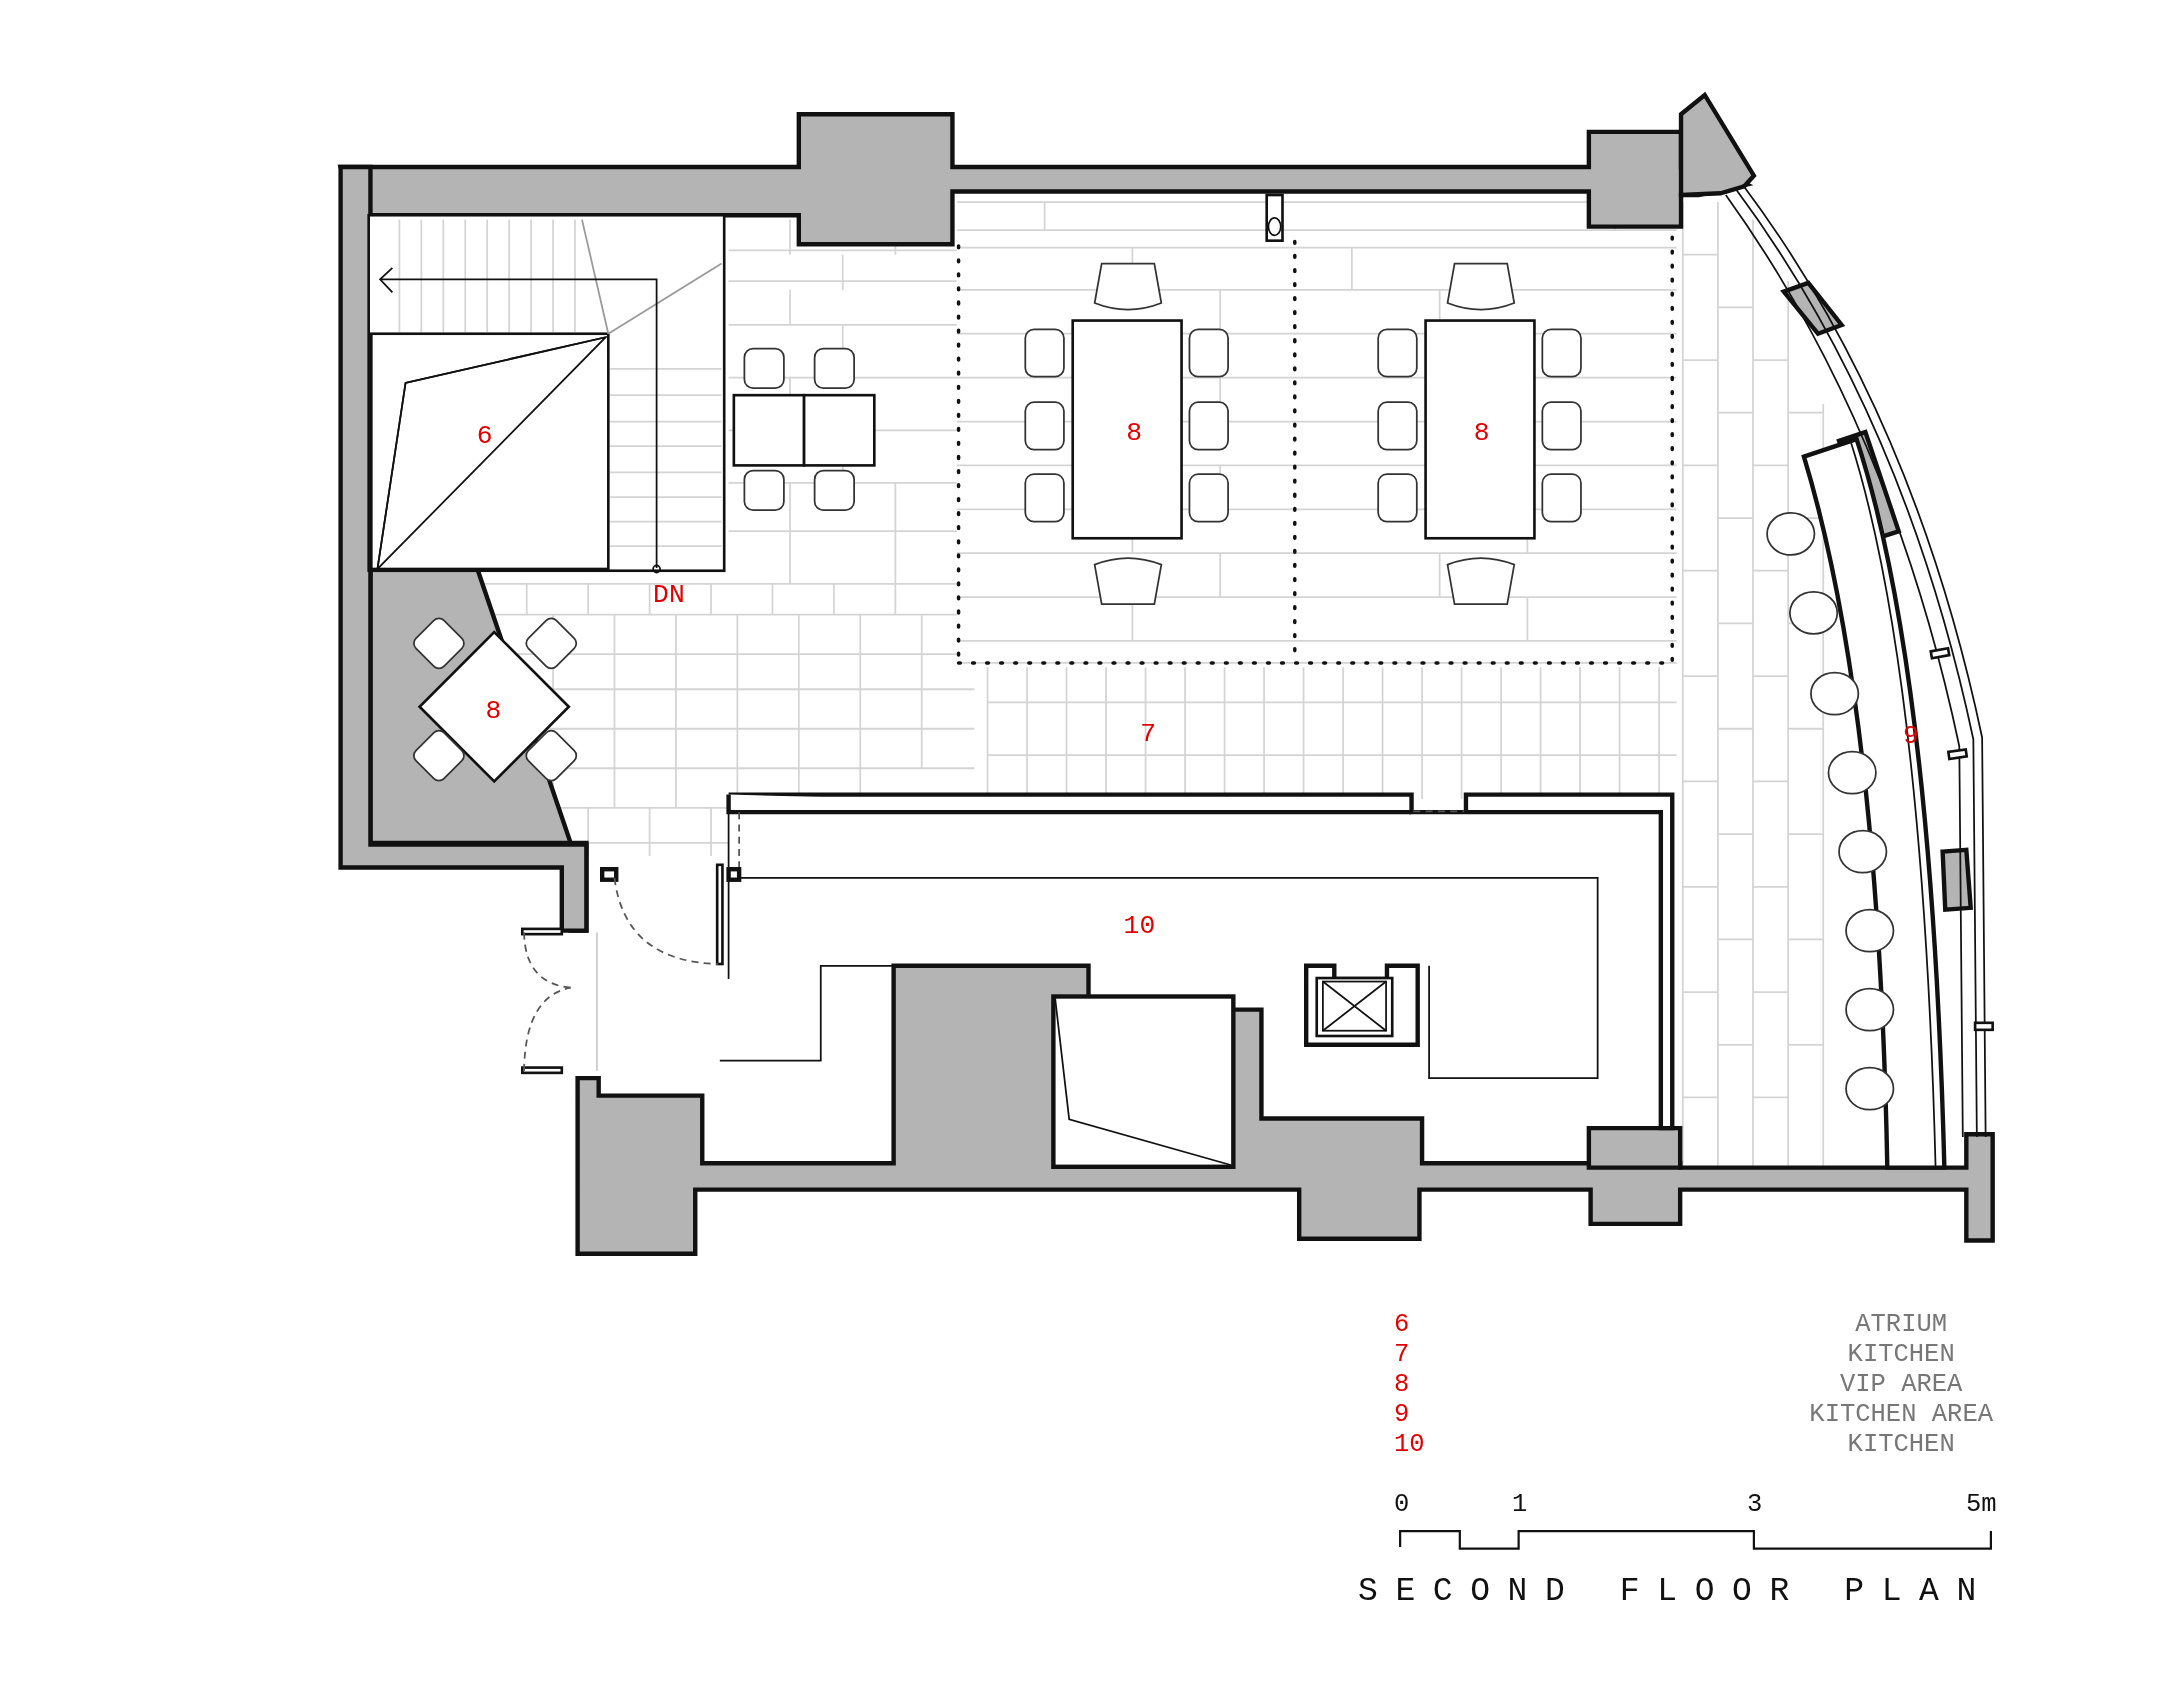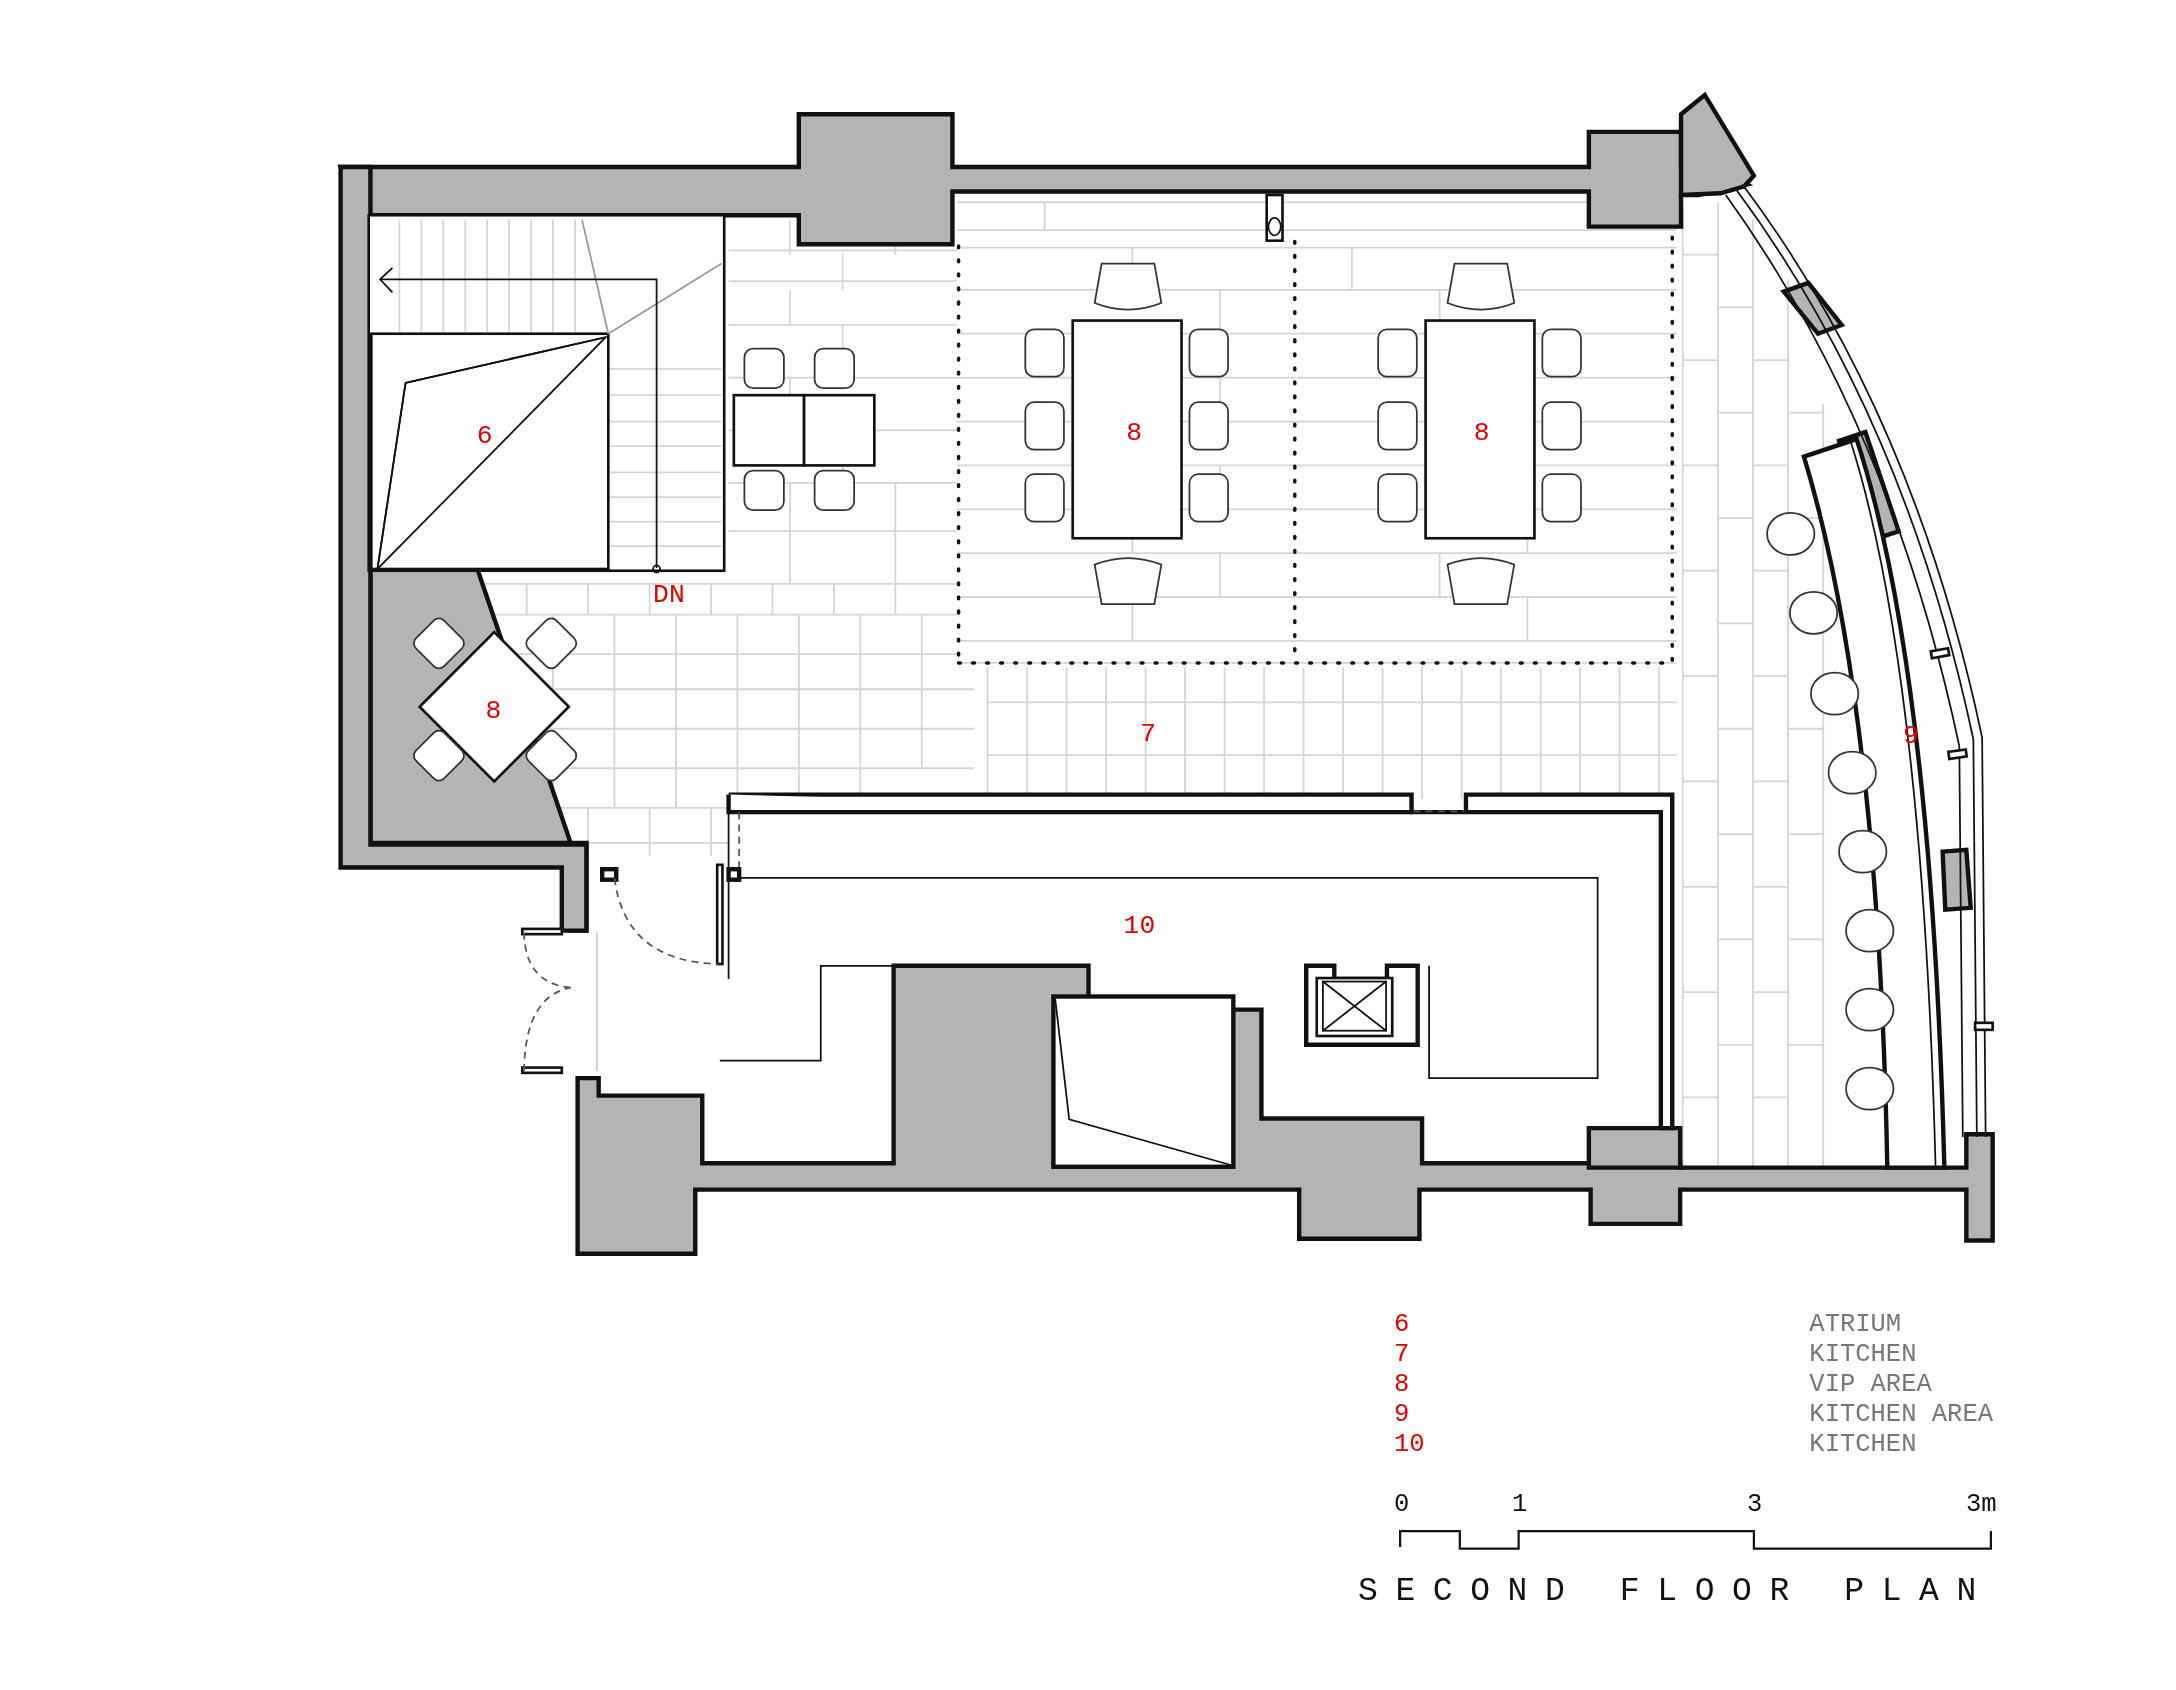--- a/index.html
+++ b/index.html
@@ -9,21 +9,21 @@
   .thin { fill: none; stroke: #111; stroke-width: 2; }
   .med { fill: #fff; stroke: #111; stroke-width: 3; }
   .thick { fill: #fff; stroke: #111; stroke-width: 5; }
   .tile { stroke: #d4d4d4; stroke-width: 2; fill: none; }
   .dots { stroke: #111; stroke-width: 4; stroke-dasharray: 2 14; fill: none; stroke-linecap: round; }
   .dash { stroke: #555; stroke-width: 2; stroke-dasharray: 8 6; fill: none; }
   .chair { fill: #fff; stroke: #333; stroke-width: 2; }
   .room-num { fill: #e00000; font-family: "Liberation Mono", "DejaVu Sans Mono", monospace; font-size: 30px; text-anchor: middle; dominant-baseline: middle; }
   .legend { position: absolute; font-family: "Liberation Mono", "DejaVu Sans Mono", monospace; font-size: 25.5px; line-height: 30px; }
   .legend-nums { left: 1394px; top: 1310px; color: #e00000; }
-  .legend-names { right: 184px; top: 1310px; color: #777; text-align: left; margin-left: 6px; }
+  .legend-names { right: 184px; top: 1310px; color: #777; text-align: center; margin-left: 6px; }
   .legend div { height: 30px; }
   .scale-labels span { position: absolute; top: 1490px; font-size: 25.5px; color: #111; font-family: "Liberation Mono", "DejaVu Sans Mono", monospace; }
   .title { position: absolute; left: 1358px; top: 1573px; font-size: 33px; letter-spacing: 17.6px; color: #111; font-family: "Liberation Mono", "DejaVu Sans Mono", monospace; }
 </style>
 </head>
 <body>
 
 <svg id="plan" viewBox="0 0 2480 1926" xmlns="http://www.w3.org/2000/svg">
 
   <g>
@@ -406,17 +406,17 @@
   <div>KITCHEN</div>
   <div>VIP AREA</div>
   <div>KITCHEN AREA</div>
   <div>KITCHEN</div>
 </div>
 
 <div class="scale-labels">
   <span style="left:1394px;">0</span>
   <span style="left:1512px;">1</span>
   <span style="left:1747px;">3</span>
-  <span style="left:1966px;">3m</span>
+  <span style="left:1966px;">5m</span>
 </div>
 
 <div class="title">SECOND FLOOR PLAN</div>
 
 
 </body></html>

